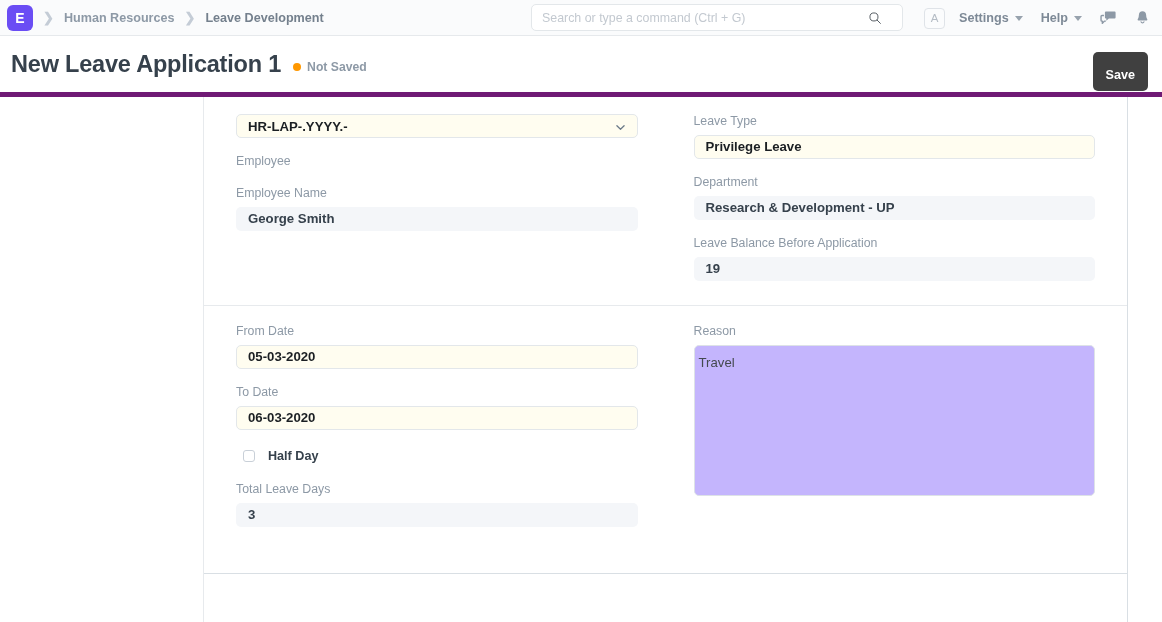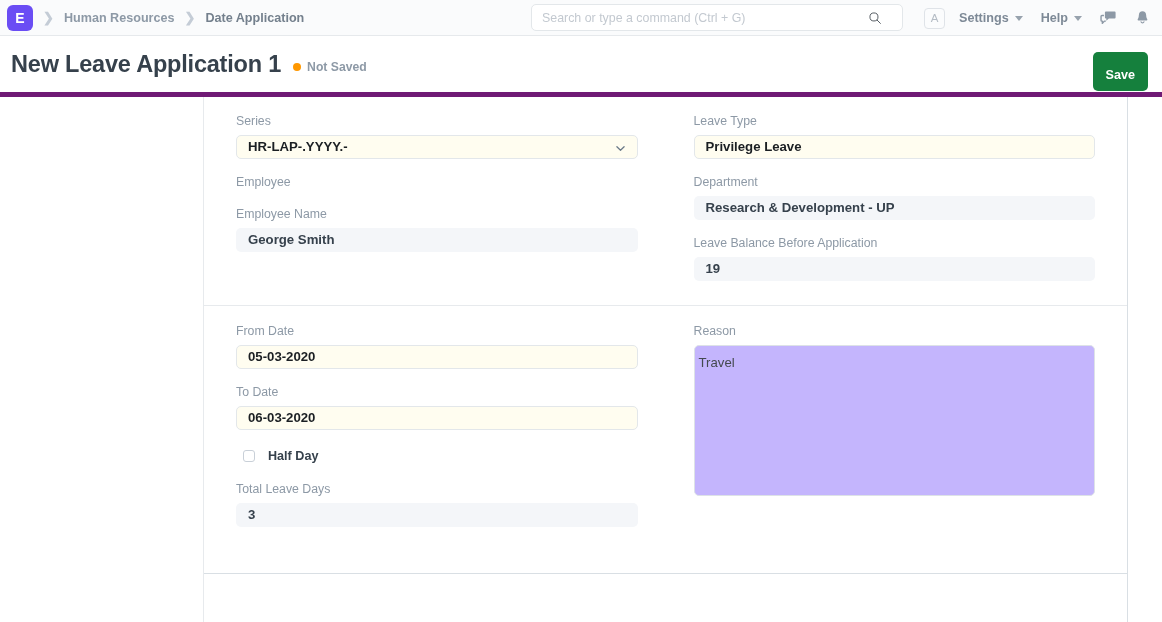--- a/index.html
+++ b/index.html
@@ -132,21 +132,21 @@
     margin-right: 6px;
   }
   .status-text {
     font-size: 12.2px;
     font-weight: bold;
     color: #8d99a6;
   }
   .save-btn {
     position: absolute;
     right: 14px; top: 16px;
-    background: #15803d;
+    background: #404040;
     color: #ffffff;
     border: none;
     border-radius: 5px;
     font-family: "Liberation Sans", sans-serif;
     font-size: 12.6px;
     font-weight: bold;
     padding: 16px 13px;
     height: 39px;
     cursor: pointer;
   }
@@ -240,21 +240,21 @@
   }
 </style>
 </head>
 <body>
 
 <div class="navbar">
   <div class="logo">E</div>
   <span class="crumb-sep">❯</span>
   <span class="crumb">Human Resources</span>
   <span class="crumb-sep">❯</span>
-  <span class="crumb active">Date Application</span>
+  <span class="crumb active">Leave Development</span>
   <div class="nav-spacer"></div>
 
   <div class="search-wrap">
     <input class="search-input" type="text" placeholder="Search or type a command (Ctrl + G)" style="">
     <span class="search-icon">
       <svg width="14" height="14" viewBox="0 0 16 16" fill="none">
         <circle cx="6.8" cy="6.8" r="4.6" stroke="#51585f" stroke-width="1.1"></circle>
         <line x1="10.4" y1="10.4" x2="14.2" y2="14.2" stroke="#51585f" stroke-width="1.1" stroke-linecap="round"></line>
       </svg>
     </span>
@@ -294,21 +294,20 @@
   <button class="save-btn">Save</button>
 </div>
 
 <div class="body-area">
   <div class="form-container">
 
     <div class="section sec-1">
       <div class="col">
 
         <div class="field">
-          <div class="field-label">Series</div>
           <div class="control editable">
             <span>HR-LAP-.YYYY.-</span>
             <svg class="chevron" viewBox="0 0 10 10" fill="none">
               <path d="M1 3l4 4 4-4" stroke="#6b7a88" stroke-width="1.4" stroke-linecap="round" stroke-linejoin="round"></path>
             </svg>
           </div>
         </div>
 
         <div class="field">
           <div class="field-label">Employee</div>

